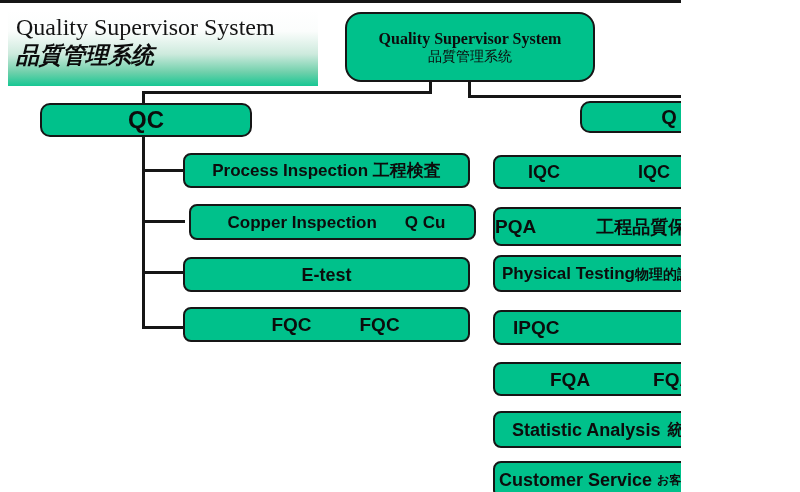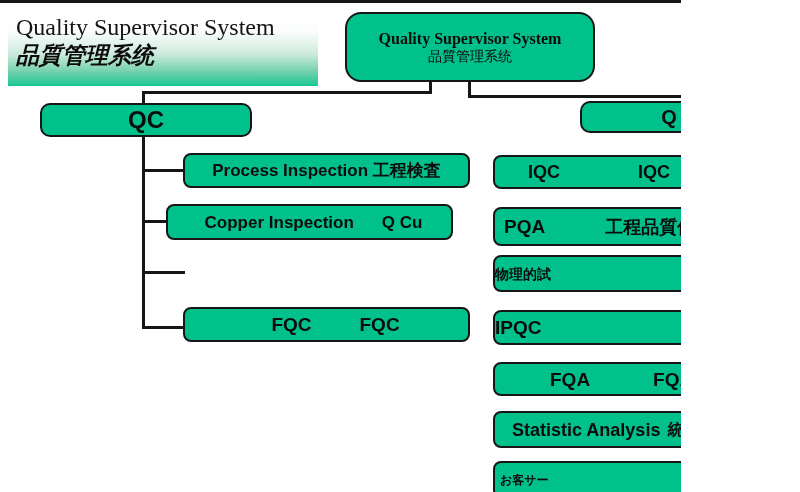--- a/index.html
+++ b/index.html
@@ -52,60 +52,65 @@
   <div class="abs line" style="left:142px;top:326px;width:43px;height:3px;"></div>
 
   <div class="abs gbox r10 center" style="left:40px;top:103px;width:212px;height:34px;font-size:24px;">
     <span>QC</span>
   </div>
 
   <div class="abs gbox r8 center" style="left:183px;top:153px;width:287px;height:35px;font-size:17px;">
     <span>Process Inspection 工程検査</span>
   </div>
 
-  <div class="abs gbox r8 center" style="left:166px;top:204px;width:287px;height:36px;gap:28px;padding-left:8px;">
+  <div class="abs gbox r8 center" style="left:189px;top:204px;width:287px;height:36px;gap:28px;padding-left:8px;">
     <span>Copper Inspection</span>
     <span>Q Cu</span>
   </div>
 
+  <div class="abs gbox r8 center" style="left:183px;top:257px;width:287px;height:35px;font-size:18px;">
+    <span>E-test</span>
+  </div>
 
   <div class="abs gbox r8 center" style="left:183px;top:307px;width:287px;height:35px;gap:48px;font-size:19px;padding-left:18px;">
     <span>FQC</span>
     <span>FQC</span>
   </div>
 
   <div class="abs gbox r10 center" style="left:580px;top:101px;width:178px;height:32px;font-size:20px;">
     <span>Q</span>
   </div>
 
   <div class="abs gbox r8" style="left:493px;top:155px;width:320px;height:34px;font-size:18px;">
     <span style="margin-left:33px;">IQC</span>
     <span style="margin-left:78px;">IQC</span>
   </div>
 
   <div class="abs gbox r8" style="left:493px;top:207px;width:320px;height:39px;font-size:19px;">
-    <span style="margin-left:9px;">PQA</span>
+    <span style="">PQA</span>
     <span style="margin-left:60px;font-size:18px;font-weight:600;">工程品質保</span>
   </div>
 
   <div class="abs gbox r8" style="left:493px;top:255px;width:320px;height:37px;">
+    <span style="margin-left:7px;">Physical Testing</span>
     <span class="jp-small">物理的試</span>
   </div>
 
   <div class="abs gbox r8" style="left:493px;top:310px;width:320px;height:35px;font-size:19px;">
-    <span style="">IPQC</span>
+    <span style="margin-left:18px;">IPQC</span>
   </div>
 
   <div class="abs gbox r8" style="left:493px;top:362px;width:320px;height:34px;font-size:19px;">
     <span style="margin-left:55px;">FQA</span>
     <span style="margin-left:63px;">FQA</span>
   </div>
 
   <div class="abs gbox r8" style="left:493px;top:411px;width:320px;height:37px;font-size:18px;">
     <span style="margin-left:17px;">Statistic Analysis</span>
     <span style="margin-left:7px;font-size:16px;font-weight:600;">統計</span>
   </div>
 
   <div class="abs gbox r8" style="left:493px;top:461px;width:320px;height:37px;font-size:18px;">
+    <span style="margin-left:4px;">Customer Service</span>
     <span style="margin-left:5px;font-size:12px;font-weight:600;">お客サー</span>
   </div>
 
 </div>
 
 </body></html>

